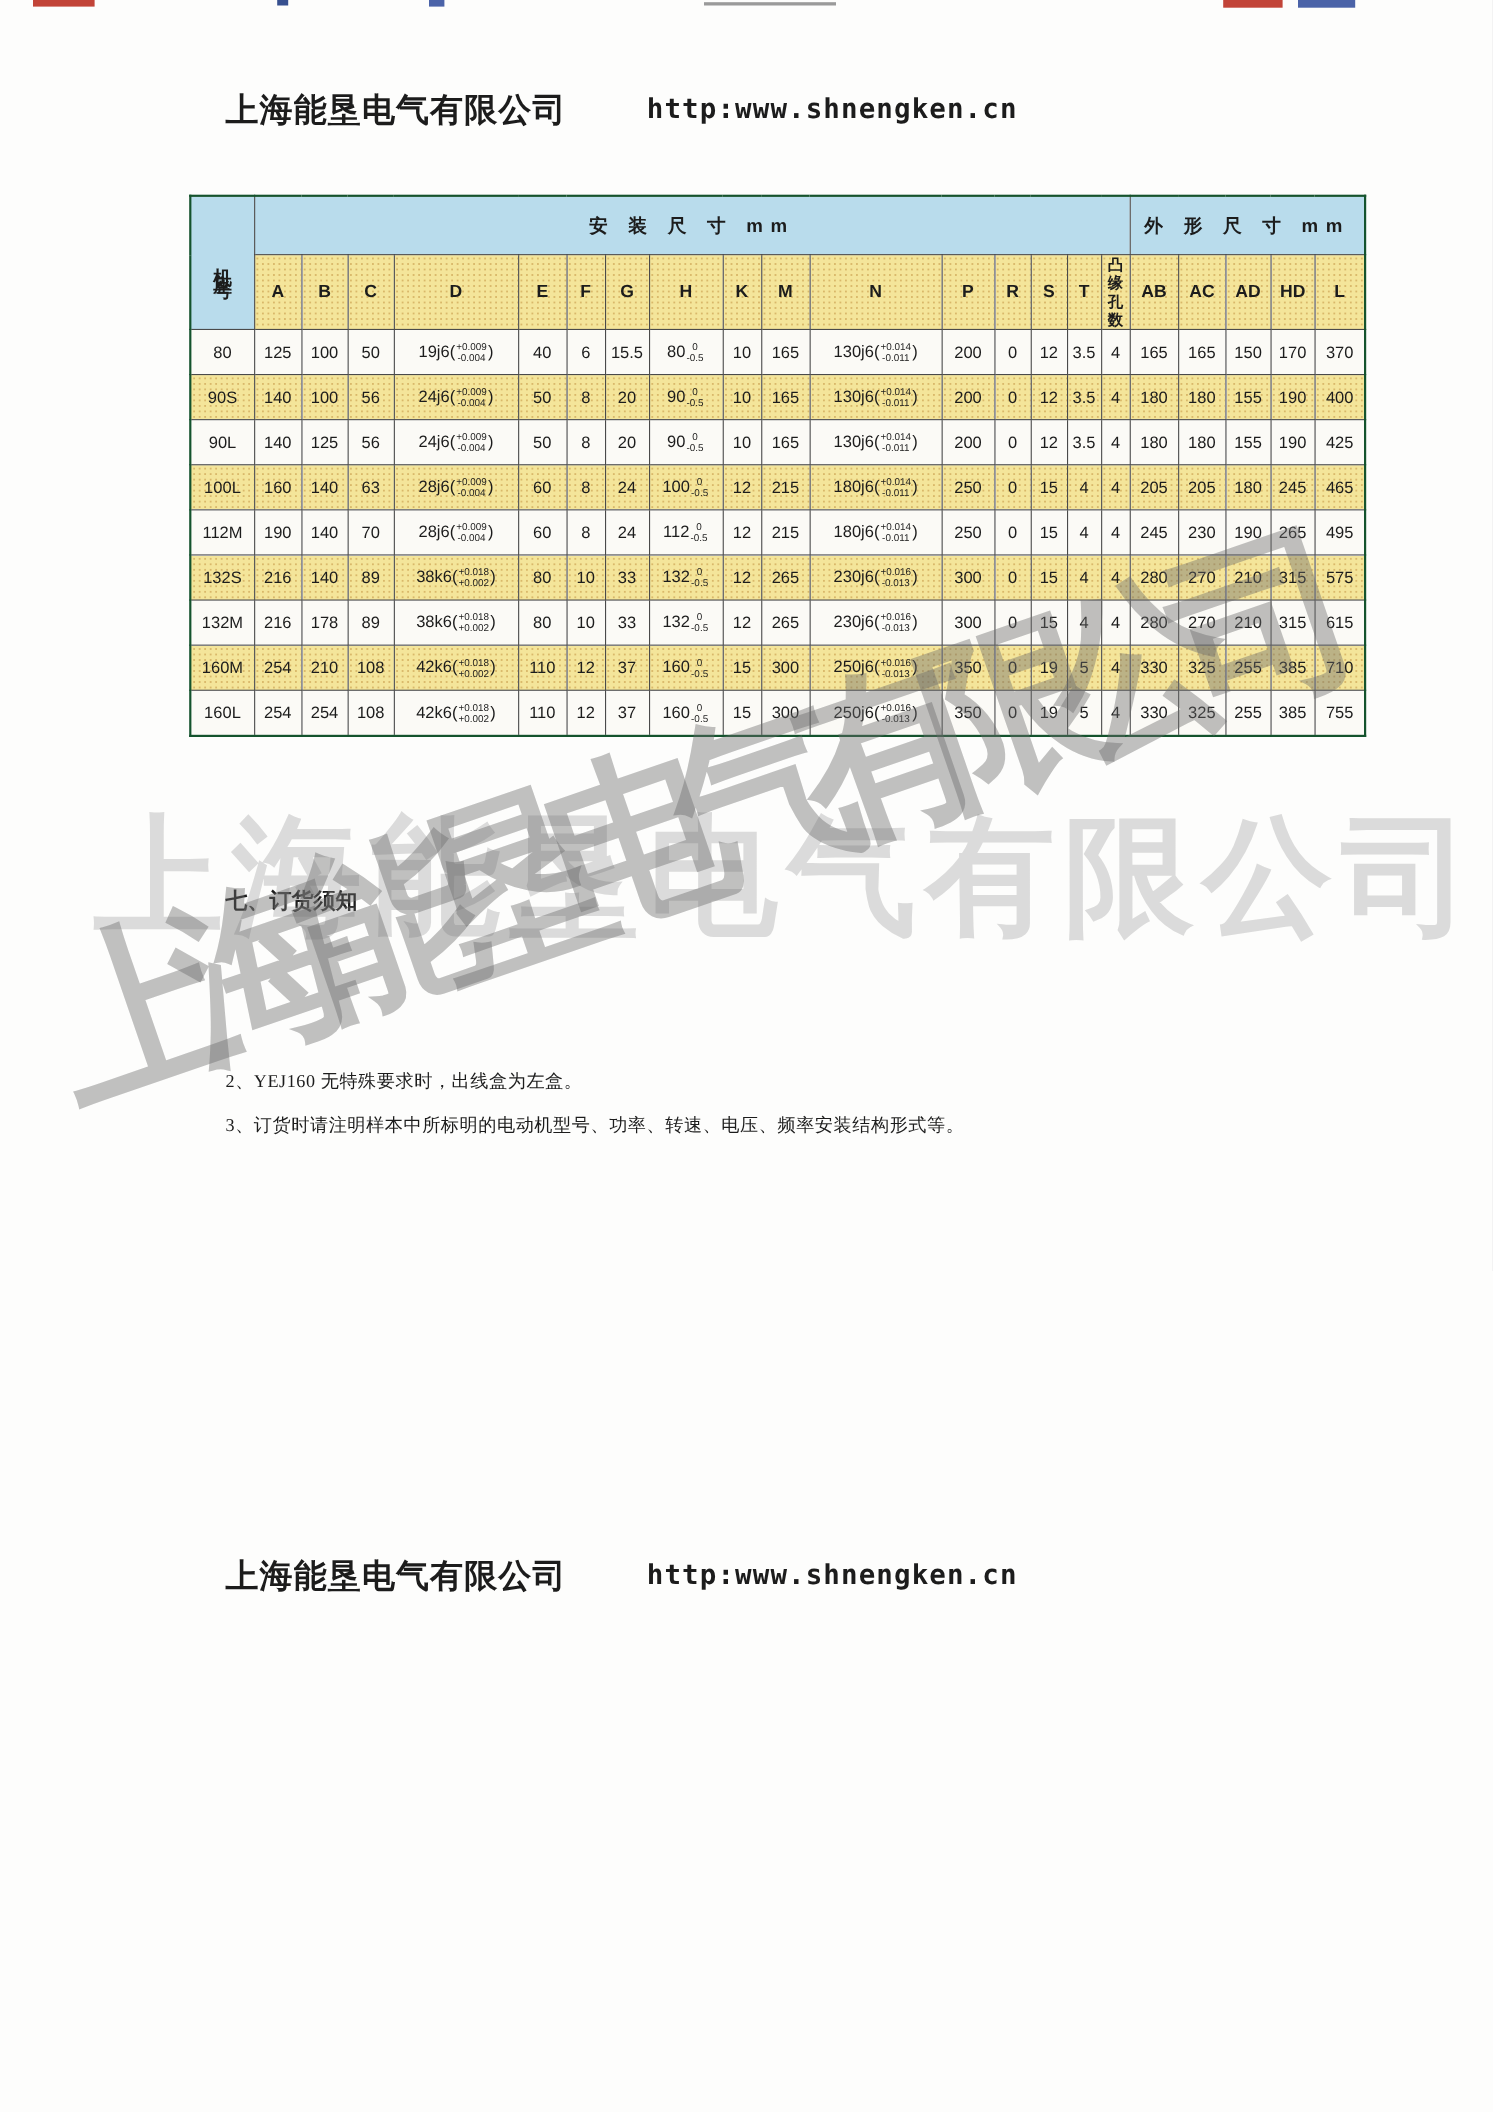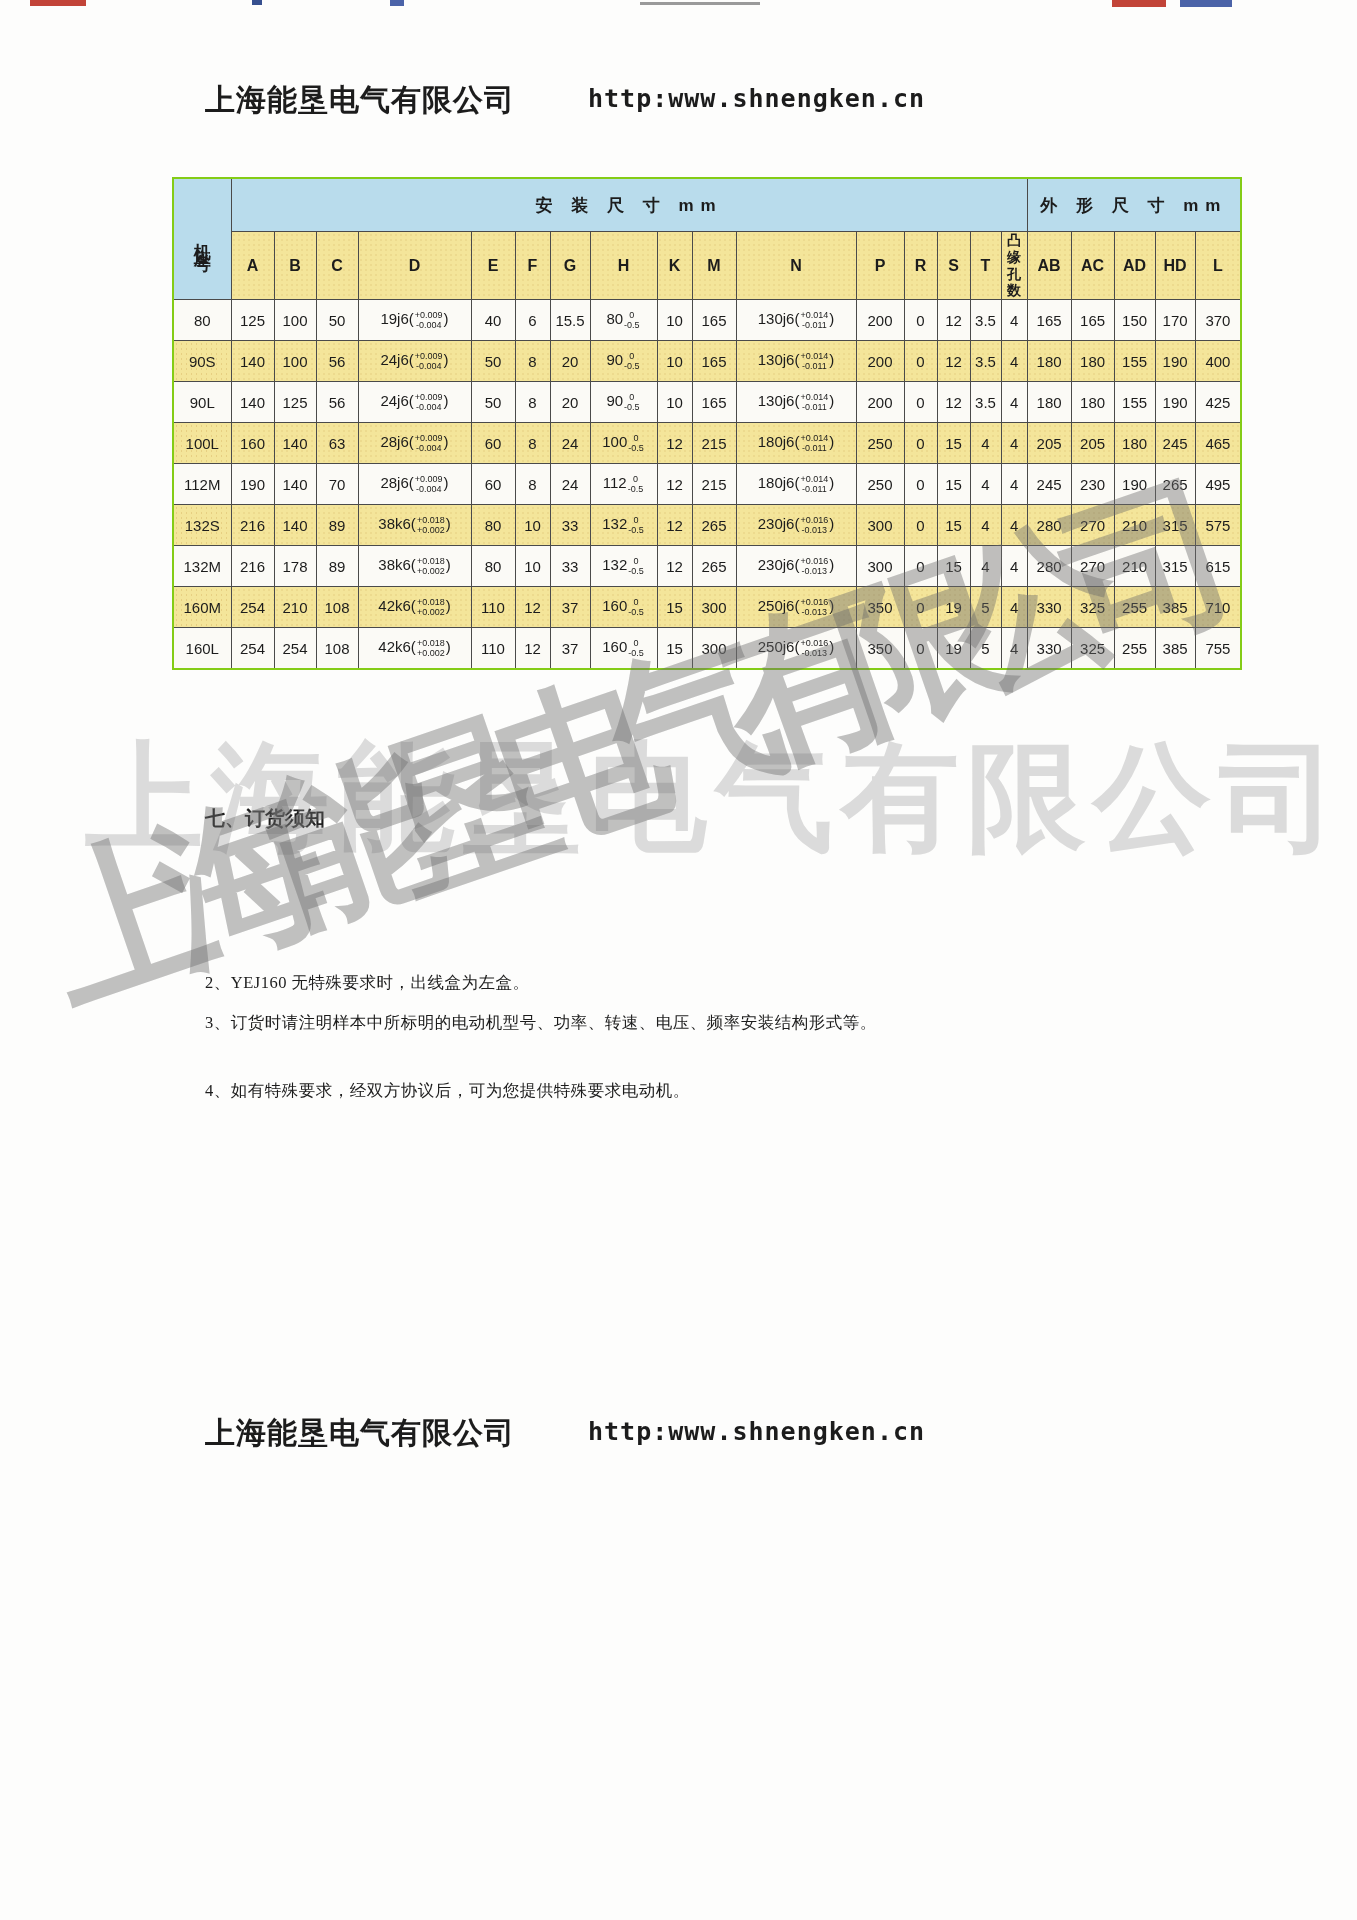--- a/index.html
+++ b/index.html
@@ -9,21 +9,21 @@
   
   .artifact{position:absolute;top:0;}
 
   
   .doc-company{position:absolute;font-size:30px;font-weight:bold;letter-spacing:1px;white-space:nowrap;}
   .doc-url{position:absolute;font-size:25px;font-weight:bold;font-family:"DejaVu Sans Mono",monospace;
            letter-spacing:1px;white-space:nowrap;}
 
   
   table.dims{position:absolute;left:172px;top:177px;width:1068px;border-collapse:collapse;
-             table-layout:fixed;border:2px solid #84cc16;z-index:2;}
+             table-layout:fixed;border:2px solid #14532d;z-index:2;}
   table.dims th, table.dims td{border:1px solid #4a4a4a;text-align:center;padding:0;overflow:hidden;}
   tr.group-row th{background:#b9dcec;height:52px;font-size:17px;font-weight:600;letter-spacing:7px;}
   th.corner{background:#b9dcec;writing-mode:vertical-rl;text-orientation:upright;
             font-size:15px;font-weight:600;letter-spacing:3px;}
   .yellow{background-color:#f4e59a;background-image:radial-gradient(#d9b86a 0.8px, transparent 0.9px);
           background-size:5px 5px;}
   tr.cols-row th{height:50px;font-size:16px;font-weight:bold;}
   tr.cols-row th.holes-header{font-size:14px;line-height:1.2;font-weight:600;white-space:normal;
           word-break:break-all;padding:0 2px;}
   tbody td{height:40px;font-size:15px;font-weight:500;background:#fbfaf6;white-space:nowrap;}
@@ -413,21 +413,20 @@
           <td>255</td>
           <td>385</td>
           <td>755</td>
         </tr>
       </tbody>
   </table>
 
   <div class="notes-title">七、订货须知</div>
   <div class="note-item" style="top:944px;margin-top:28px;">2、YEJ160 无特殊要求时，出线盒为左盒。</div>
   <div class="note-item" style="top:1012px;">3、订货时请注明样本中所标明的电动机型号、功率、转速、电压、频率安装结构形式等。</div>
-  <div class="note-item" style="top:1080px;">4、如有特殊要求，经双方协议后，可为您提供特殊要求电动机。</div>
 
   <span class="doc-company" style="left:205px;top:1413px;">上海能垦电气有限公司</span>
   <span class="doc-url" style="left:588px;top:1417px;">http:www.shnengken.cn</span>
 
   <div class="wm wm-horizontal">上海能垦电气有限公司</div>
   <div class="wm wm-diagonal">上海能垦电气有限公司</div>
 
 </div>
 
 </body></html>

